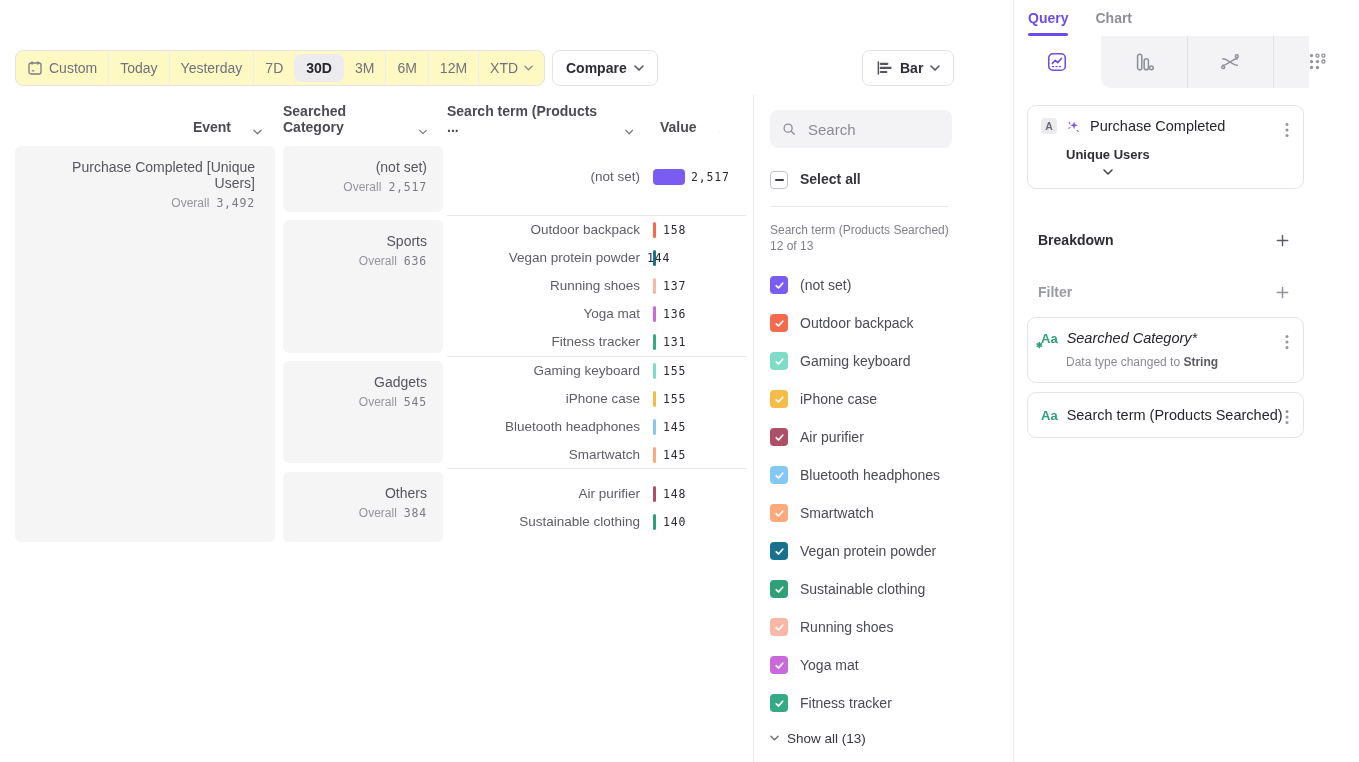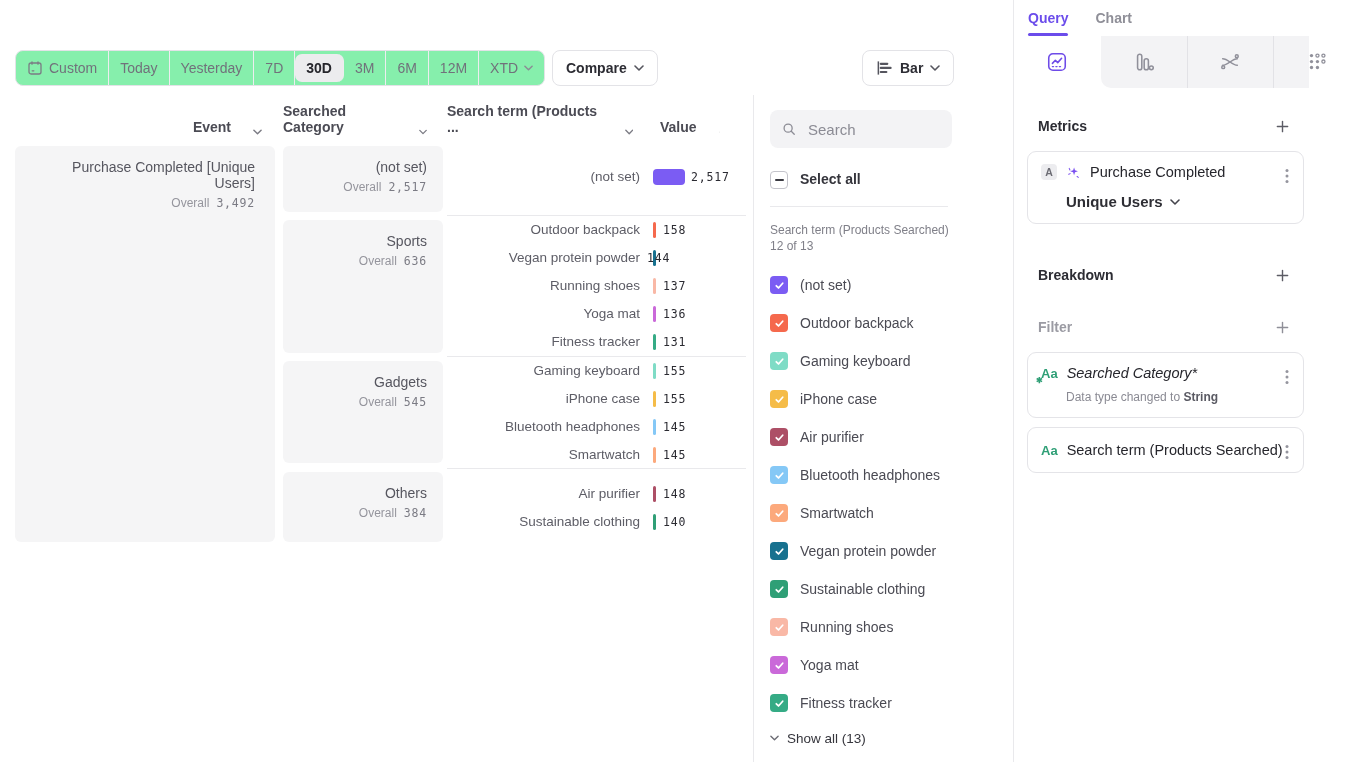--- a/index.html
+++ b/index.html
@@ -1,21 +1,21 @@
 <!DOCTYPE html>
 <html><head>
 <meta charset="utf-8">
 <style>
   html,body{margin:0;padding:0;}
   body{width:1359px;height:762px;position:relative;overflow:hidden;background:#fff;
        font-family:"Liberation Sans",sans-serif;color:#2e2e36;}
   button{font-family:inherit;cursor:pointer;}
   
   .date-seg{position:absolute;left:15px;top:50px;height:36px;border:1px solid #e3e3e7;
-    border-radius:8px;display:flex;align-items:stretch;background:#86efac;box-sizing:border-box;}
+    border-radius:8px;display:flex;align-items:stretch;background:#fef9c3;box-sizing:border-box;}
   .seg{display:flex;align-items:center;gap:6px;padding:0 11px;font-size:14px;color:#71717b;
     background:none;border:none;border-right:1px solid #ededf0;}
   .seg:last-child{border-right:none;}
   .seg.sel{background:#ececee;border-radius:7px;margin:3px 0;font-weight:700;color:#26262c;}
   .pillbtn{position:absolute;top:50px;height:36px;border:1px solid #e3e3e7;border-radius:8px;
     background:#fff;font-size:14px;font-weight:600;color:#2c2c33;display:flex;align-items:center;
     gap:7px;padding:0 13px;box-sizing:border-box;}
   
   .col-hdr{position:absolute;top:117px;height:18px;font-size:14px;font-weight:600;color:#4b4b54;
     display:flex;align-items:flex-end;justify-content:flex-end;gap:22px;}
@@ -69,21 +69,21 @@
   .plusbtn{border:none;background:none;padding:0;line-height:0;}
   .card{margin:0 5px 0 13px;border:1px solid #e4e4e8;border-radius:9px;padding:12px 12px 13px 13px;
     position:relative;background:#fff;}
   .card .row1{display:flex;align-items:center;gap:9px;}
   .badgeA{width:16px;height:16px;background:#ececef;border-radius:4px;font-size:10.5px;font-weight:700;
     color:#6b6b73;display:flex;align-items:center;justify-content:center;flex:none;}
   .card .title{font-size:14.5px;font-weight:500;color:#26262c;}
   .card .title.it{font-style:italic;}
   .kebab{position:absolute;right:11px;top:13px;border:none;background:none;padding:3px;line-height:0;}
   .agg-row{margin-left:25px;margin-top:13px;display:flex;align-items:center;gap:7px;
-    font-size:15px;font-weight:600;color:#2e2e34;border:none;background:none;padding:0;}
+    font-size:13px;font-weight:600;color:#2e2e34;border:none;background:none;padding:0;flex-direction:column;}
   .subnote{margin-left:25px;margin-top:9px;font-size:12px;color:#8a8a93;}
   .subnote b{color:#5a5a63;font-weight:700;}
   .aa{position:relative;font-weight:800;font-size:13px;color:#2f9f76;flex:none;line-height:1;}
   .aa .star{position:absolute;left:-5px;bottom:-5px;font-size:8px;color:#2f9f76;}
 </style>
 </head>
 <body>
 
 <div class="date-seg" id="dateSeg">
     <button class="seg">
@@ -415,28 +415,20 @@
           </g>
         <g fill="none" stroke="#90909a" stroke-width="1.4">
             <circle cx="12.5" cy="5" r="1.7"></circle>
             <circle cx="19" cy="5" r="1.7"></circle>
             <circle cx="19" cy="11.5" r="1.7"></circle>
           </g>
       </svg>
     </button>
   </div>
 
-  <div class="sb-h" style="margin-top:30px">
-    <span>Metrics</span>
-    <button class="plusbtn">
-      <svg width="15" height="15" viewBox="0 0 16 16" fill="none" stroke="#5c5c65" stroke-width="1.5" stroke-linecap="round">
-          <path d="M8 2.5v11M2.5 8h11"></path>
-        </svg>
-    </button>
-  </div>
 
   <div class="card" style="margin-top:17px">
     <div class="row1">
       <span class="badgeA">A</span>
       <svg width="15" height="15" viewBox="0 0 16 16">
         <path d="M8.6 2.6l1 3.1 3.1 1-3.1 1-1 3.1-1-3.1-3.1-1 3.1-1z" fill="#7a4ff0"></path>
         <path d="M3.4 3.6l.8 1.7M2.9 9.8l1.5-.6M11.8 12.2l1.3 1.1" stroke="#7a4ff0" stroke-width="1.1" stroke-linecap="round" fill="none"></path>
       </svg>
       <span class="title">Purchase Completed</span>
     </div>

